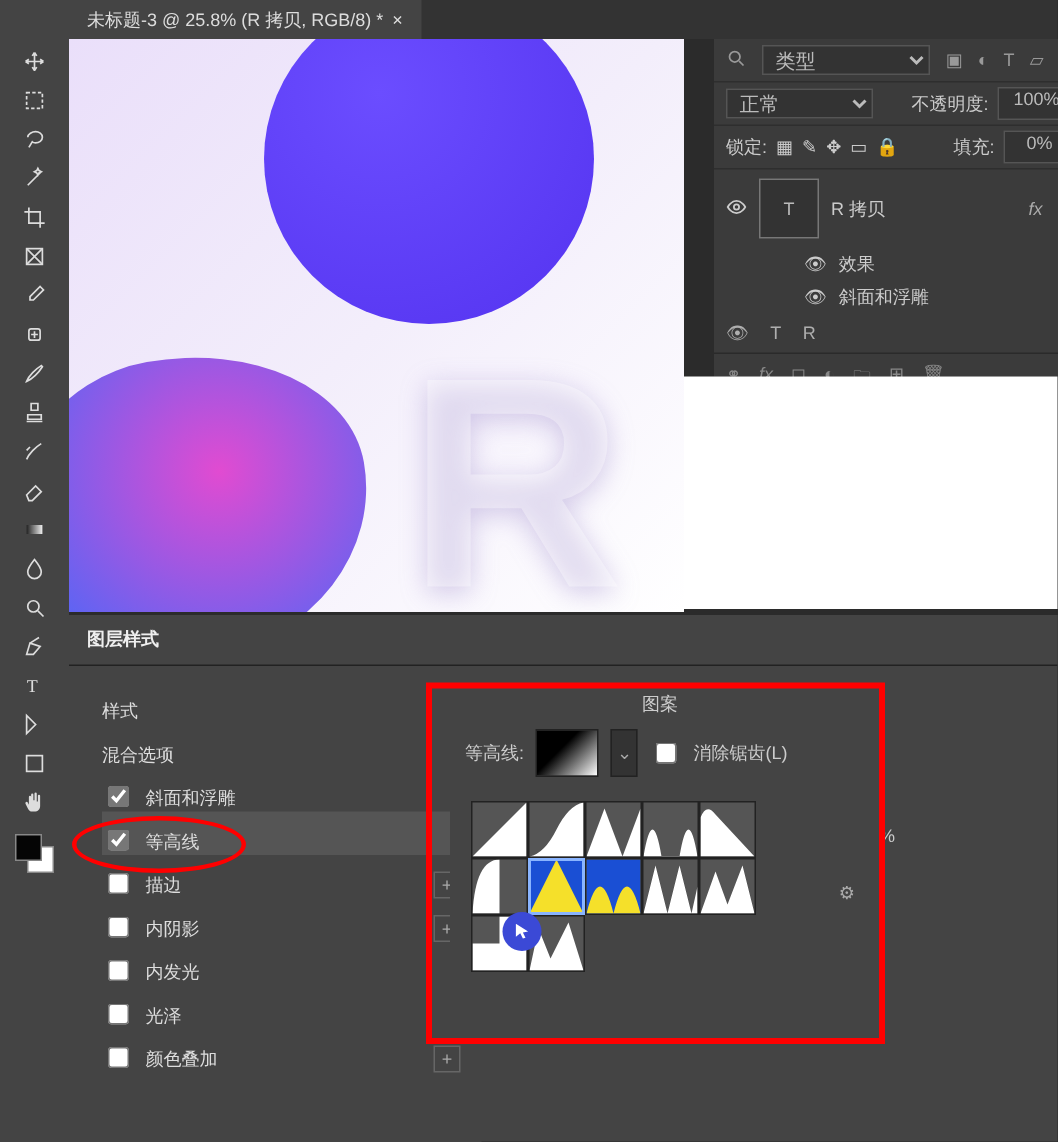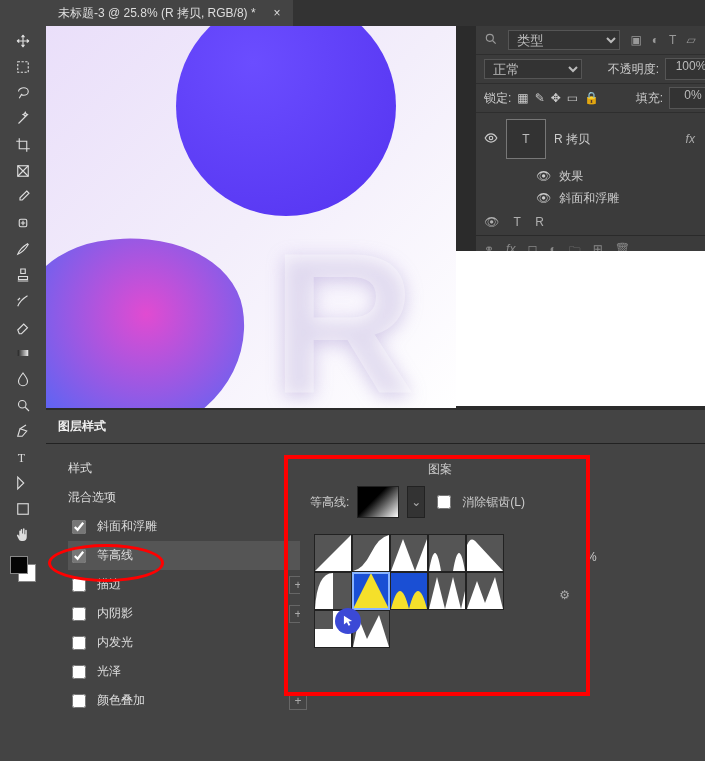--- a/index.html
+++ b/index.html
@@ -3,21 +3,21 @@
 <meta charset="utf-8">
 <style>
 body{margin:0;background:#2b2b2b;font-family:"Microsoft YaHei",sans-serif;font-size:12px;color:#ccc;width:705px;height:761px;overflow:hidden;}
 .toolbar{position:absolute;left:0;top:0;width:46px;height:761px;background:#444;display:flex;flex-direction:column;align-items:center;padding-top:28px;gap:0;}
 .tool{width:30px;height:24px;display:flex;align-items:center;justify-content:center;color:#ddd;margin:1px 0;}
 .tool svg{width:18px;height:18px;}
 .foreback{width:26px;height:26px;margin-top:8px;position:relative;}
 .fb-a{position:absolute;width:16px;height:16px;background:#050505;border:1px solid #888;}
 .fb-b{position:absolute;right:0;bottom:0;width:16px;height:16px;background:#fff;border:1px solid #888;}
 .tab-bar{position:absolute;left:46px;top:0;right:0;height:26px;background:#333;display:flex;align-items:center;}
-.doc-tab{height:26px;padding:0 12px;background:#444;color:#ddd;display:flex;align-items:center;gap:18px;}
+.doc-tab{height:26px;padding:0 12px;background:#444;color:#ddd;display:flex;align-items:center;gap:6px;}
 .canvas-area{position:absolute;left:46px;top:26px;width:410px;height:382px;background:#fff;}
 .canvas-img{width:100%;height:100%;background:linear-gradient(135deg,#eadffa,#f3eefb,#fff);position:relative;overflow:hidden;}
 .circle-purple{position:absolute;top:-30px;left:130px;width:220px;height:220px;border-radius:50%;background:radial-gradient(circle at 35% 30%,#6b4dff,#5433f0);}
 .blob{position:absolute;bottom:-30px;left:-40px;width:240px;height:200px;background:radial-gradient(circle at 60% 40%,#e14bd1,#2f6dff);border-radius:50% 60% 55% 50%/60% 50% 60% 50%;transform:rotate(-10deg);}
 .glassR{position:absolute;right:40px;bottom:-30px;font-size:200px;font-weight:700;color:rgba(255,255,255,0.35);text-shadow:0 4px 18px rgba(150,130,200,0.4);}
 .right-panels{position:absolute;left:476px;top:26px;width:249px;height:225px;background:#3b3b3b;}
 .rp-row{display:flex;align-items:center;height:28px;padding:0 8px;gap:6px;border-bottom:1px solid #2e2e2e;}
 .rp-search{flex:1;margin:4px 4px;}
 .sel{background:#333;border:1px solid #555;color:#bbb;height:20px;padding:0 4px;}
 .icons-row{display:flex;gap:10px;margin-left:auto;color:#999;}
@@ -25,21 +25,21 @@
 .eye{width:14px;height:14px;}
 .layer-thumb{width:38px;height:38px;border:1px solid #777;background:#333;display:flex;align-items:center;justify-content:center;color:#bbb;}
 .fx-tag{margin-left:auto;color:#aaa;font-style:italic;}
 .sub{padding-left:60px;display:flex;align-items:center;gap:8px;height:22px;}
 .bottom-tools{display:flex;gap:12px;padding:6px 8px;color:#888;border-top:1px solid #2a2a2a;}
 .strip{position:absolute;left:456px;top:251px;width:249px;height:155px;background:#fff;}
 .ls-panel{position:absolute;left:46px;top:410px;right:0;bottom:0;background:#444;}
 .ls-title{background:#444;color:#eee;padding:8px 12px;border-bottom:1px solid #222;font-weight:bold;}
 .ls-body{display:flex;height:100%;}
 .ls-left{width:245px;background:#444;padding:10px 8px 0 22px;}
-.ls-item{height:29px;display:flex;align-items:center;gap:8px;color:#ddd;position:relative;}
+.ls-item{height:29px;display:flex;align-items:flex-end;gap:8px;color:#ddd;position:relative;}
 .ls-item input[type=checkbox]{width:14px;height:14px;accent-color:#777;}
 .plus{position:absolute;right:6px;color:#aaa;width:16px;height:16px;border:1px solid #666;display:flex;align-items:center;justify-content:center;}
 .ellipse{position:absolute;border:3px solid #f00;border-radius:50%;pointer-events:none;}
 .ring1{left:48px;top:544px;width:110px;height:32px;}
 .redbox{position:absolute;left:284px;top:455px;width:298px;height:233px;border:4px solid #f00;pointer-events:none;}
 .contour-area{position:absolute;left:300px;top:460px;width:280px;background:#444;}
 .c-header{text-align:center;line-height:18px;}
 .c-row{display:flex;align-items:center;gap:8px;padding:8px 10px;}
 .curve-btn{width:40px;height:30px;background:linear-gradient(135deg,#000 0%,#000 40%,#fff 100%);border:1px solid #222;}
 .dd{width:16px;height:30px;background:#333;border:1px solid #222;display:flex;align-items:center;justify-content:center;color:#aaa;}

